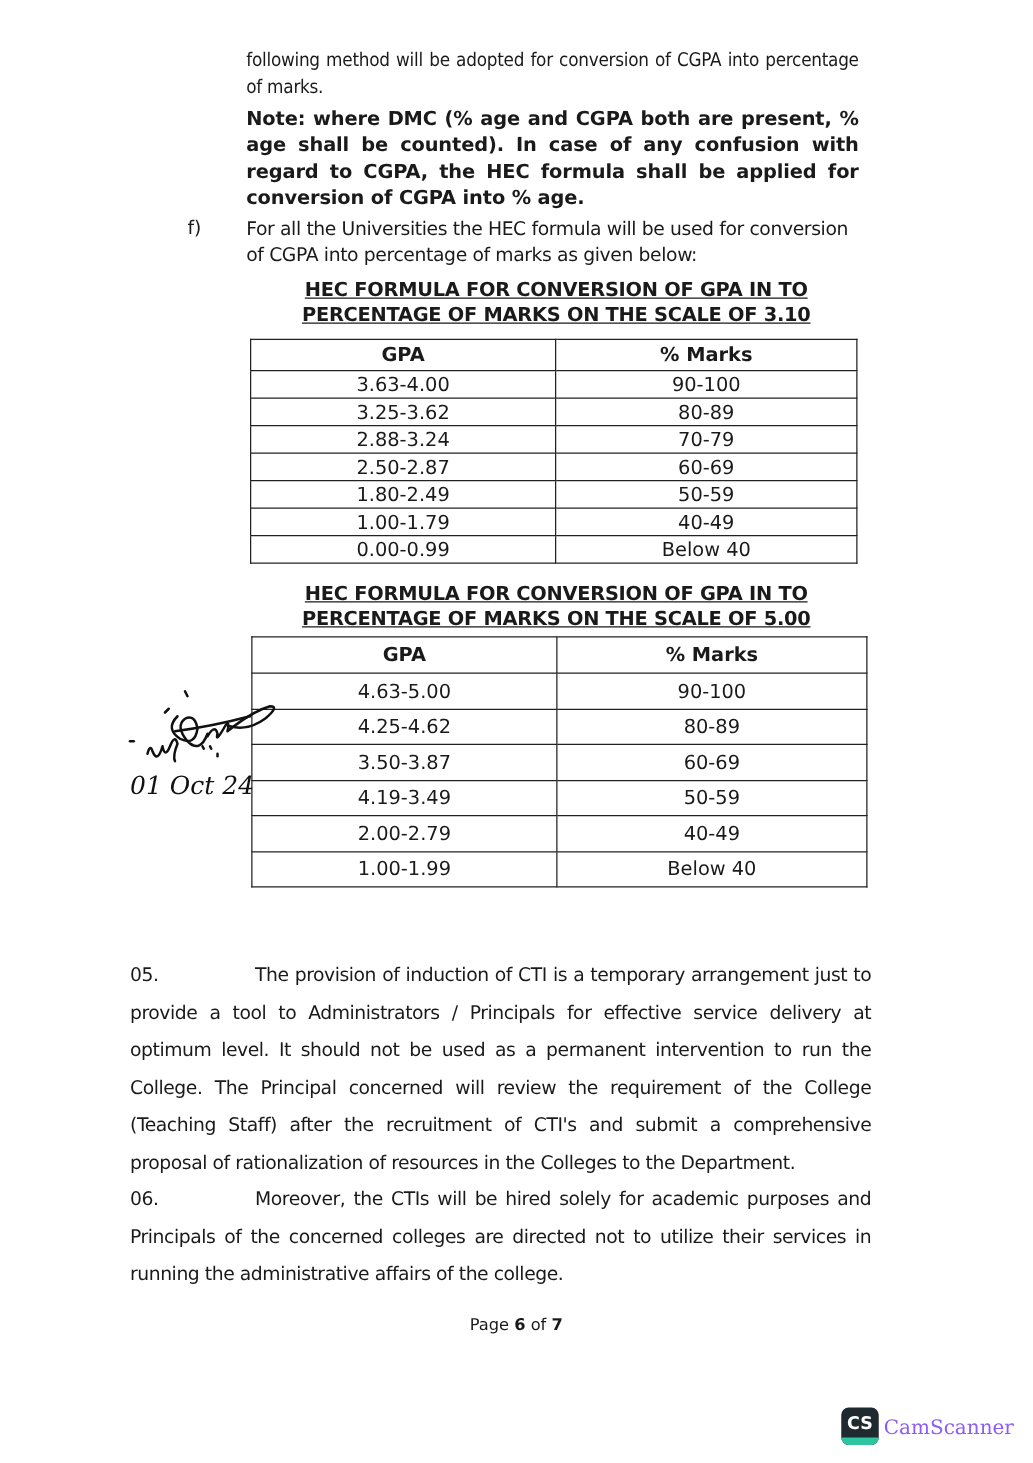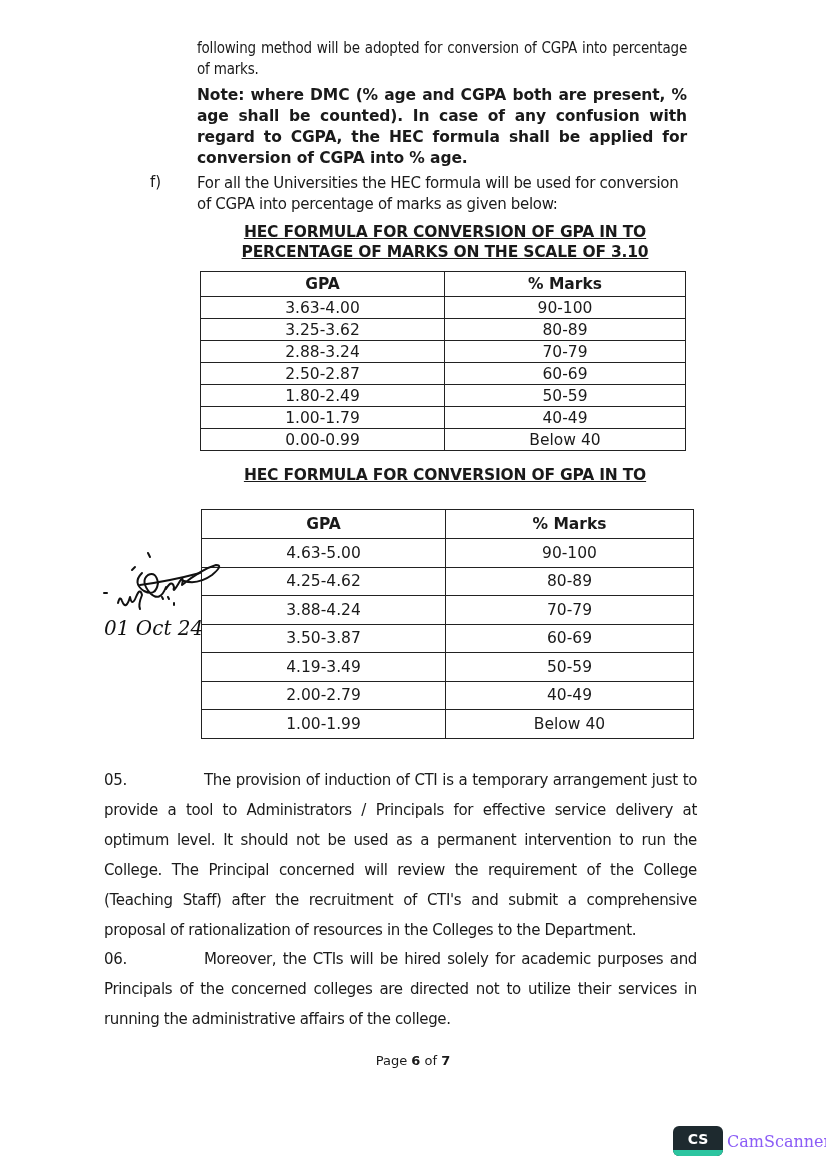--- a/index.html
+++ b/index.html
@@ -48,21 +48,21 @@
     letter-spacing: -0.35px;
   }
   .para .num { display: inline-block; width: 100px; }
   .p05 { top: 765px; }
   .p06 { top: 944px; }
   .footer { left: 0; width: 826px; top: 1053px; text-align: center; font-size: 13px; }
   .footer b { font-weight: bold; }
   .signature { left: 100px; top: 545px; width: 150px; height: 100px; }
   .cs-badge { left: 673px; top: 1126px; display: flex; align-items: center; gap: 4px; }
   .cs-logo {
-    width: 50px; height: 30px; background: #1e2a2f; border-radius: 6px; position: relative;
+    width: 30px; height: 30px; background: #1e2a2f; border-radius: 6px; position: relative;
     overflow: hidden; display: flex; align-items: center; justify-content: center;
     color: #fff; font-weight: bold; font-size: 14px; font-family: "DejaVu Sans", sans-serif;
   }
   .cs-logo::after {
     content: ""; position: absolute; left: 0; right: 0; bottom: 0; height: 6px; background: #2cc5a0;
   }
   .cs-text { font-family: "DejaVu Serif", serif; font-size: 16px; color: #8b5cf6; }
 </style>
 </head>
 <body>
@@ -111,38 +111,35 @@
         </tr>
     <tr>
           <td>0.00-0.99</td>
           <td>Below 40</td>
         </tr>
   </tbody>
     </table>
 
   <div class="block tbl-title t2-title">
     <div>HEC FORMULA FOR CONVERSION OF GPA IN TO</div>
+    <div>PERCENTAGE OF MARKS ON THE SCALE OF 5.00</div>
   </div>
   <table class="gpa t2">
     <tbody>
         <tr>
       <th class="col-gpa">GPA</th>
       <th>% Marks</th>
     </tr>
     <tr>
           <td>4.63-5.00</td>
           <td>90-100</td>
         </tr>
     <tr>
           <td>4.25-4.62</td>
           <td>80-89</td>
-        </tr>
-    <tr>
-          <td>3.88-4.24</td>
-          <td>70-79</td>
         </tr>
     <tr>
           <td>3.50-3.87</td>
           <td>60-69</td>
         </tr>
     <tr>
           <td>4.19-3.49</td>
           <td>50-59</td>
         </tr>
     <tr>

